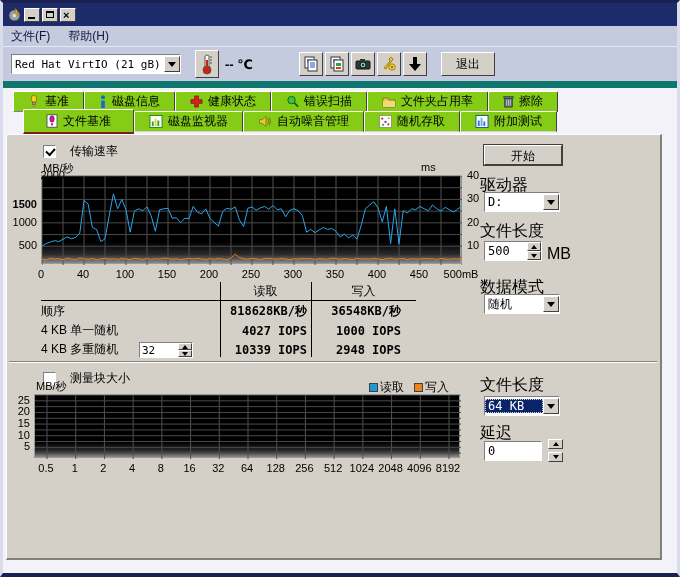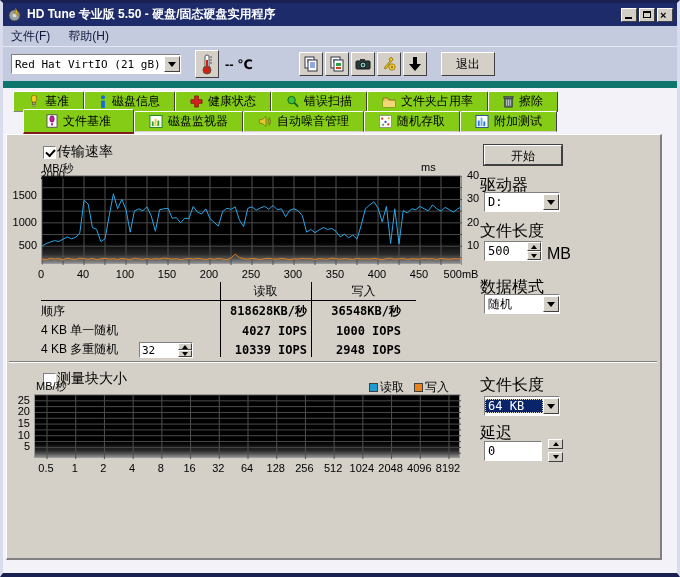--- a/index.html
+++ b/index.html
@@ -28,21 +28,21 @@
   
   .client{position:absolute;top:85px;left:0;right:0;bottom:0;background:#f4f2f9;}
   .tabrow{position:absolute;left:10px;display:flex;}
   .tabrow1{top:3px;}
   .tabrow2{top:23px;left:20px;}
   .tab{height:21px;background:#84cc16;border:1px solid;border-color:#fff #404040 #d4d0c8 #fff;border-radius:2px 2px 0 0;display:flex;align-items:center;gap:5px;padding:0 14px;font-size:12px;white-space:nowrap;}
   .tabrow1 .tab{border-bottom:1px solid #808080;}
   .tab.active{height:25px;margin-top:-2px;position:relative;z-index:5;border-bottom:2px solid #7f1d1d;padding:0 22px;}
   .panel{position:absolute;left:3px;top:46px;width:656px;height:426px;background:#d4d0c8;border-top:1px solid #fff;border-left:1px solid #fff;border-right:2px solid #808080;border-bottom:2px solid #808080;z-index:1;}
   
-  .cbrow{position:absolute;display:flex;align-items:center;gap:1px;font-size:14px;}
+  .cbrow{position:absolute;display:flex;align-items:center;gap:14px;font-size:12px;}
   .cb{width:13px;height:13px;background:#fff;border:1px solid;border-color:#808080 #fff #fff #808080;position:relative;}
   .cb.checked:after{content:"";position:absolute;left:2px;top:2px;width:7px;height:4px;border-left:2px solid #000;border-bottom:2px solid #000;transform:rotate(-48deg);}
   
   .chartwrap{position:absolute;}
   .plot{position:absolute;background:linear-gradient(180deg,#000 0%,#000 76%,#2a2a2a 90%,#8a8a8a 100%);border:1px solid #9a9a9a;}
   .axlab{position:absolute;font-size:11px;color:#000;}
   .tick{font-size:11px;color:#000;line-height:12px;white-space:nowrap;}
   .legend{position:absolute;display:flex;gap:10px;font-size:12px;align-items:center;}
   .legitem{display:flex;align-items:center;gap:2px;}
   .sq{width:9px;height:9px;border:1px solid #404040;}
@@ -76,21 +76,20 @@
 <div class="window">
 
   <div class="titlebar">
     <span class="icon">
       <svg width="15" height="15" viewBox="0 0 16 16">
           <circle cx="8" cy="9" r="6" fill="#9aa0a8" stroke="#333"></circle>
           <circle cx="8" cy="9" r="2" fill="#d8dce0"></circle>
           <path d="M9 1 L12 6 L10 6 L13 10 L7 6 L9 6 Z" fill="#f0c020" stroke="#806000" stroke-width="0.5"></path>
         </svg>
     </span>
-    <span class="title">HD Tune 专业版 5.50 - 硬盘/固态硬盘实用程序</span>
     <span class="winbtn">
         <span class="mini"></span>
       </span>
     <span class="winbtn">
         <span class="maxi"></span>
       </span>
     <span class="winbtn">
         <span class="clx">×</span>
       </span>
   </div>
@@ -310,21 +309,21 @@
               <line x1="0" y1="58.55263157894737" x2="420" y2="58.55263157894737" stroke="#4a4a4a" stroke-width="1"></line>
               <line x1="0" y1="46.84210526315789" x2="420" y2="46.84210526315789" stroke="#4a4a4a" stroke-width="1"></line>
               <line x1="0" y1="35.131578947368425" x2="420" y2="35.131578947368425" stroke="#4a4a4a" stroke-width="1"></line>
               <line x1="0" y1="23.421052631578945" x2="420" y2="23.421052631578945" stroke="#4a4a4a" stroke-width="1"></line>
               <line x1="0" y1="11.710526315789473" x2="420" y2="11.710526315789473" stroke="#4a4a4a" stroke-width="1"></line>
               <line x1="0" y1="0" x2="420" y2="0" stroke="#4a4a4a" stroke-width="1"></line>
               <polyline points="0.0,70.3 4.2,67.5 8.4,66.0 12.6,64.6 16.8,65.6 21.0,63.2 25.2,60.9 29.4,62.8 33.6,61.4 37.8,57.1 42.0,24.4 46.2,28.1 50.4,51.5 54.6,53.4 58.8,65.6 63.0,62.8 67.2,39.8 71.4,17.8 75.6,32.8 79.8,23.4 84.0,33.7 88.2,56.2 92.4,35.1 96.6,32.8 100.8,34.7 105.0,30.9 109.2,39.8 113.4,55.3 117.6,33.7 121.8,32.8 126.0,32.3 130.2,42.2 134.4,41.7 138.6,46.8 142.8,42.2 147.0,42.6 151.2,30.4 155.4,36.1 159.6,37.9 163.8,32.8 168.0,42.6 172.2,46.4 176.4,50.1 180.6,35.6 184.8,32.3 189.0,33.3 193.2,30.9 197.4,44.0 201.6,50.6 205.8,32.3 210.0,30.9 214.2,34.2 218.4,31.9 222.6,30.4 226.8,33.3 231.0,29.5 235.2,33.7 239.4,32.8 243.6,40.8 247.8,34.2 252.0,32.8 256.2,34.7 260.4,39.8 264.6,56.2 268.8,53.4 273.0,56.7 277.2,53.9 281.4,51.5 285.6,53.4 289.8,52.5 294.0,55.3 298.2,60.9 302.4,58.1 306.6,61.8 310.8,59.0 315.0,63.2 319.2,49.2 323.4,32.8 327.6,29.0 331.8,25.8 336.0,31.9 340.2,45.9 344.4,30.4 348.6,67.5 352.8,32.8 357.0,67.9 361.2,34.7 365.4,37.0 369.6,32.8 373.8,33.7 378.0,30.4 382.2,32.8 386.4,34.7 390.6,29.0 394.8,32.8 399.0,35.1 403.2,31.4 407.4,33.7 411.6,36.1 415.8,32.8 420.0,30.4" fill="none" stroke="#2ba6e8" stroke-width="1"></polyline>
               <polyline points="0.0,82.9 4.2,83.8 8.4,82.3 12.6,83.1 16.8,82.6 21.0,83.8 25.2,82.2 29.4,83.0 33.6,83.5 37.8,82.0 42.0,82.7 46.2,83.3 50.4,82.4 54.6,83.7 58.8,82.9 63.0,82.3 67.2,83.2 71.4,82.6 75.6,83.5 79.8,82.4 84.0,83.0 88.2,83.7 92.4,82.2 96.6,82.9 100.8,83.3 105.0,82.5 109.2,83.4 113.4,82.6 117.6,83.0 121.8,82.1 126.0,82.5 130.2,83.2 134.4,82.7 138.6,83.6 142.8,83.0 147.0,82.4 151.2,83.1 155.4,82.3 159.6,82.9 163.8,83.5 168.0,82.6 172.2,83.3 176.4,82.4 180.6,83.0 184.8,83.7 189.0,82.1 193.2,78.2 197.4,81.6 201.6,82.7 205.8,83.2 210.0,82.4 214.2,82.9 218.4,83.5 222.6,82.6 226.8,82.3 231.0,83.0 235.2,83.1 239.4,82.4 243.6,82.9 247.8,83.7 252.0,82.7 256.2,83.1 260.4,82.3 264.6,82.9 268.8,82.5 273.0,83.5 277.2,82.6 281.4,83.0 285.6,83.2 289.8,82.1 294.0,82.6 298.2,83.2 302.4,82.5 306.6,82.9 310.8,83.5 315.0,82.3 319.2,83.0 323.4,82.7 327.6,83.1 331.8,82.4 336.0,82.9 340.2,83.7 344.4,82.6 348.6,82.2 352.8,83.2 357.0,82.9 361.2,82.4 365.4,83.5 369.6,82.7 373.8,83.0 378.0,83.1 382.2,82.3 386.4,82.9 390.6,82.6 394.8,83.5 399.0,82.4 403.2,83.0 407.4,83.2 411.6,82.7 415.8,82.9 420.0,82.5" fill="none" stroke="#e8821e" stroke-width="1"></polyline>
             </svg></div>
       <div class="tick" style="position: absolute; top: 9px; left: 0px; width: 28px; text-align: right; margin-left: 28px;">2000</div>
-          <div class="tick" style="position: absolute; top: 29px; left: 0px; width: 28px; text-align: right;">1500</div>
+          <div class="tick" style="position: absolute; top: 38px; left: 0px; width: 28px; text-align: right; font-weight: bold;">1500</div>
           <div class="tick" style="position: absolute; top: 55.8421px; left: 0px; width: 28px; text-align: right;">1000</div>
           <div class="tick" style="position: absolute; top: 79.2632px; left: 0px; width: 28px; text-align: right;">500</div>
           <div class="tick" style="position: absolute; top: 9px; left: 458px;">40</div>
           <div class="tick" style="position: absolute; top: 32.4211px; left: 458px;">30</div>
           <div class="tick" style="position: absolute; top: 55.8421px; left: 458px;">20</div>
           <div class="tick" style="position: absolute; top: 79.2632px; left: 458px;">10</div>
           <div class="tick" style="position: absolute; top: 108px; left: 32px; transform: translateX(-50%);">0</div>
           <div class="tick" style="position: absolute; top: 108px; left: 74px; transform: translateX(-50%);">40</div>
           <div class="tick" style="position: absolute; top: 108px; left: 116px; transform: translateX(-50%);">100</div>
           <div class="tick" style="position: absolute; top: 108px; left: 158px; transform: translateX(-50%);">150</div>

